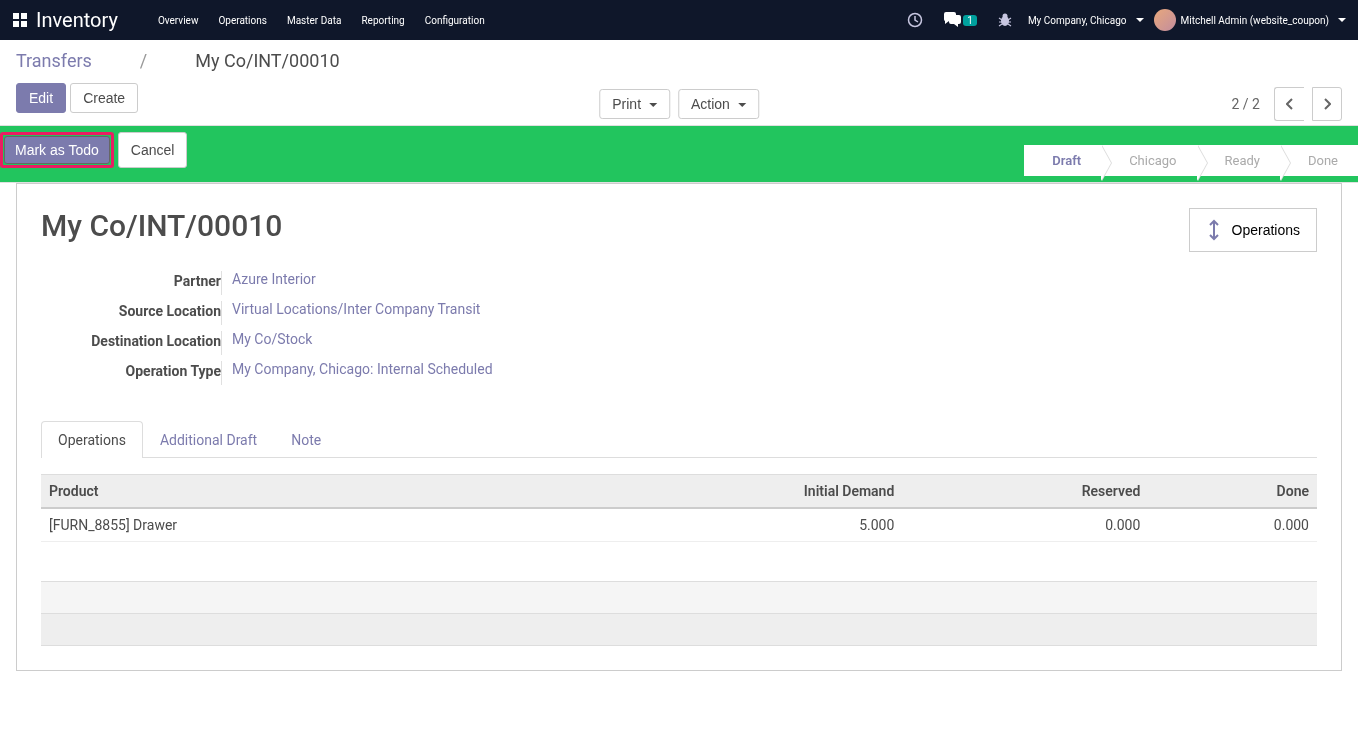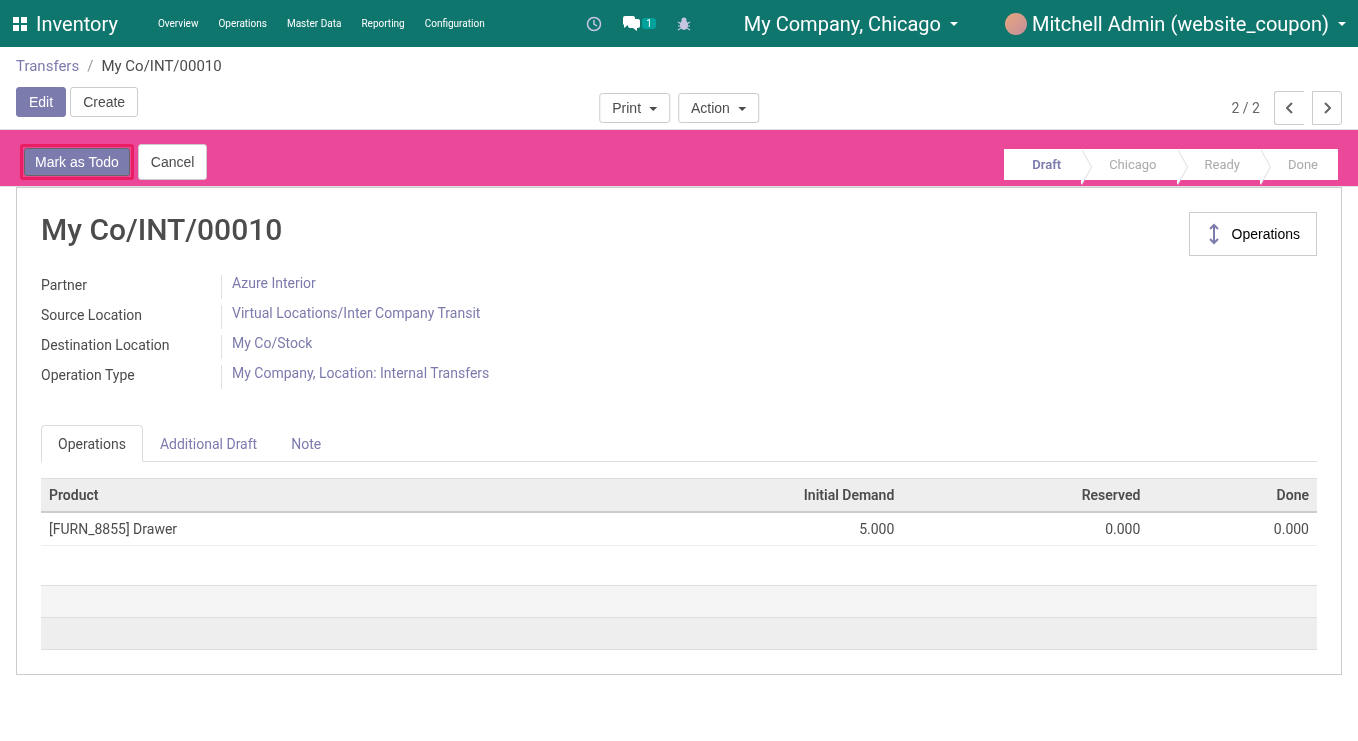--- a/index.html
+++ b/index.html
@@ -1,51 +1,51 @@
 <!DOCTYPE html>
 <html><head>
   <meta charset="utf-8">
   <style>
     * { box-sizing: border-box; margin: 0; padding: 0; }
     body { font-family: -apple-system, BlinkMacSystemFont, "Segoe UI", Roboto, "Helvetica Neue", Arial, sans-serif; font-size: 14px; color: #4c4c4c; background: #fff; }
     
     
-    .navbar { background: #0f766e; height: 47px; display: flex; align-items: center; padding: 0 12px; color: #fff; }
+    .navbar { background: #0f172a; height: 40px; display: flex; align-items: center; padding: 0 12px; color: #fff; }
     .navbar-apps { display: flex; align-items: center; margin-right: 8px; cursor: pointer; }
     .navbar-title { font-size: 20px; font-weight: 400; margin-right: 30px; color: #fff; text-decoration: none; }
     .navbar-menu { display: flex; align-items: center; gap: 0; }
     .navbar-menu a { color: #fff; text-decoration: none; padding: 0 10px; font-size: 10px; }
     .navbar-right { margin-left: auto; display: flex; align-items: center; gap: 10px; }
     .navbar-icon { color: #c7c6e0; cursor: pointer; padding: 0 5px; display: flex; align-items: center; }
     .badge { background: #00a09d; color: #fff; border-radius: 3px; padding: 0 4px; font-size: 10px; margin-left: 2px; }
-    .navbar-company, .navbar-user { color: #fff; cursor: pointer; display: flex; align-items: center; gap: 5px; font-size: 20px; margin-left: 37px; }
+    .navbar-company, .navbar-user { color: #fff; cursor: pointer; display: flex; align-items: center; gap: 5px; font-size: 10px; }
     .caret { display: inline-block; width: 0; height: 0; border-left: 4px solid transparent; border-right: 4px solid transparent; border-top: 4px solid currentColor; margin-left: 4px; vertical-align: middle; }
     .avatar { width: 22px; height: 22px; border-radius: 50%; background: linear-gradient(135deg, #e8a87c, #c38d9e); display: inline-block; }
     
     
     .control-panel { padding: 10px 16px 0; }
-    .breadcrumb { display: flex; font-size: 15px; margin-bottom: 12px; }
+    .breadcrumb { display: flex; font-size: 18px; margin-bottom: 12px; gap: 40px; }
     .breadcrumb a { color: #7c7bad; text-decoration: none; }
     .breadcrumb .sep { color: #999; margin: 0 8px; }
     .breadcrumb .current { color: #4c4c4c; }
     
     .cp-buttons { display: flex; align-items: center; margin-bottom: 12px; }
     .btn { border: 1px solid #ccc; background: #fff; padding: 6px 12px; font-size: 14px; cursor: pointer; border-radius: 3px; color: #4c4c4c; }
     .btn-primary { background: #7c7bad; border-color: #7c7bad; color: #fff; }
     .btn + .btn { margin-left: 4px; }
     .cp-center { margin-left: auto; margin-right: auto; display: flex; gap: 4px; position: absolute; left: 50%; transform: translateX(-50%); }
     .cp-right { margin-left: auto; display: flex; align-items: center; gap: 8px; }
     .pager { font-size: 14px; color: #666; margin-right: 6px; }
     .pager-btn { border: 1px solid #ccc; background: #fff; width: 30px; height: 34px; cursor: pointer; display: inline-flex; align-items: center; justify-content: center; }
     .pager-btn:first-of-type { border-radius: 3px 0 0 3px; border-right: none; }
     .pager-btn:last-of-type { border-radius: 0 3px 3px 0; }
     .cp-row { display: flex; align-items: center; position: relative; }
     
     
-    .statusbar { border-top: 1px solid #e0e0e0; border-bottom: 1px solid #e0e0e0; background: #ec4899; display: flex; align-items: flex-end; padding: 6px 20px; }
+    .statusbar { border-top: 1px solid #e0e0e0; border-bottom: 1px solid #e0e0e0; background: #22c55e; display: flex; align-items: flex-start; padding: 6px 0; }
     .statusbar-buttons { display: flex; gap: 4px; }
     .highlight-box { border: 3px solid #e91e63; border-radius: 3px; padding: 1px; display: inline-flex; }
     .highlight-box .btn { margin: 0; }
     .btn-oe-highlight { background: #7c7bad; border: 1px solid #666; color: #fff; padding: 5px 10px; }
     .statusbar-status { margin-left: auto; display: flex; }
     .status-step { padding: 8px 20px 8px 28px; font-size: 13px; color: #aaa; position: relative; background: #fff; margin-top: 13px; }
     .status-step.active { color: #7c7bad; font-weight: 600; }
     .status-step::after { content: ''; position: absolute; right: -10px; top: 0; width: 0; height: 0; border-top: 18px solid transparent; border-bottom: 18px solid transparent; border-left: 10px solid #fff; z-index: 2; }
     .status-step::before { content: ''; position: absolute; right: -11px; top: 0; width: 0; height: 0; border-top: 18px solid transparent; border-bottom: 18px solid transparent; border-left: 10px solid #ddd; z-index: 1; }
     .status-step:last-child::after, .status-step:last-child::before { display: none; }
@@ -53,21 +53,21 @@
     
     .form-sheet { border: 1px solid #ccc; margin: 0 16px; padding: 24px; background: #fff; position: relative; }
     .button-box { position: absolute; top: 24px; right: 24px; }
     .stat-button { border: 1px solid #ccc; padding: 10px 16px; background: #fff; cursor: pointer; display: flex; align-items: center; gap: 10px; font-size: 14px; }
     .stat-icon { color: #7c7bad; }
     .form-title { font-size: 30px; font-weight: 500; color: #4c4c4c; margin-bottom: 28px; }
     
     .form-group { display: flex; gap: 40px; margin-bottom: 30px; }
     .form-col { flex: 1; }
     .form-row { display: flex; margin-bottom: 6px; align-items: start; }
-    .form-label { width: 180px; font-weight: 400; color: #4c4c4c; padding-top: 2px; }
+    .form-label { width: 180px; font-weight: 700; color: #4c4c4c; padding-top: 2px; text-align: right; }
     .form-value { flex: 1; padding-left: 10px; border-left: 1px solid #e0e0e0; min-height: 24px; }
     .form-value a { color: #7c7bad; text-decoration: none; }
     .form-col:last-child .form-value { border-left: 1px solid #e0e0e0; }
     
     
     .tabs { border-bottom: 1px solid #ddd; display: flex; margin-bottom: 0; }
     .tab { padding: 10px 16px; cursor: pointer; color: #7c7bad; border: 1px solid transparent; border-bottom: none; margin-bottom: -1px; }
     .tab.active { color: #4c4c4c; border-color: #ddd; background: #fff; border-radius: 4px 4px 0 0; }
     
     
@@ -205,21 +205,21 @@
       <div class="form-row">
         <div class="form-label">Source Location</div>
         <div class="form-value"><a>Virtual Locations/Inter Company Transit</a></div>
       </div>
       <div class="form-row">
         <div class="form-label">Destination Location</div>
         <div class="form-value"><a>My Co/Stock</a></div>
       </div>
       <div class="form-row">
         <div class="form-label">Operation Type</div>
-        <div class="form-value"><a>My Company, Location: Internal Transfers</a></div>
+        <div class="form-value"><a>My Company, Chicago: Internal Scheduled</a></div>
       </div>
     </div>
   </div>
 
   <div class="tabs">
     <div class="tab active">Operations</div>
     <div class="tab">Additional Draft</div>
     <div class="tab">Note</div>
   </div>
 

